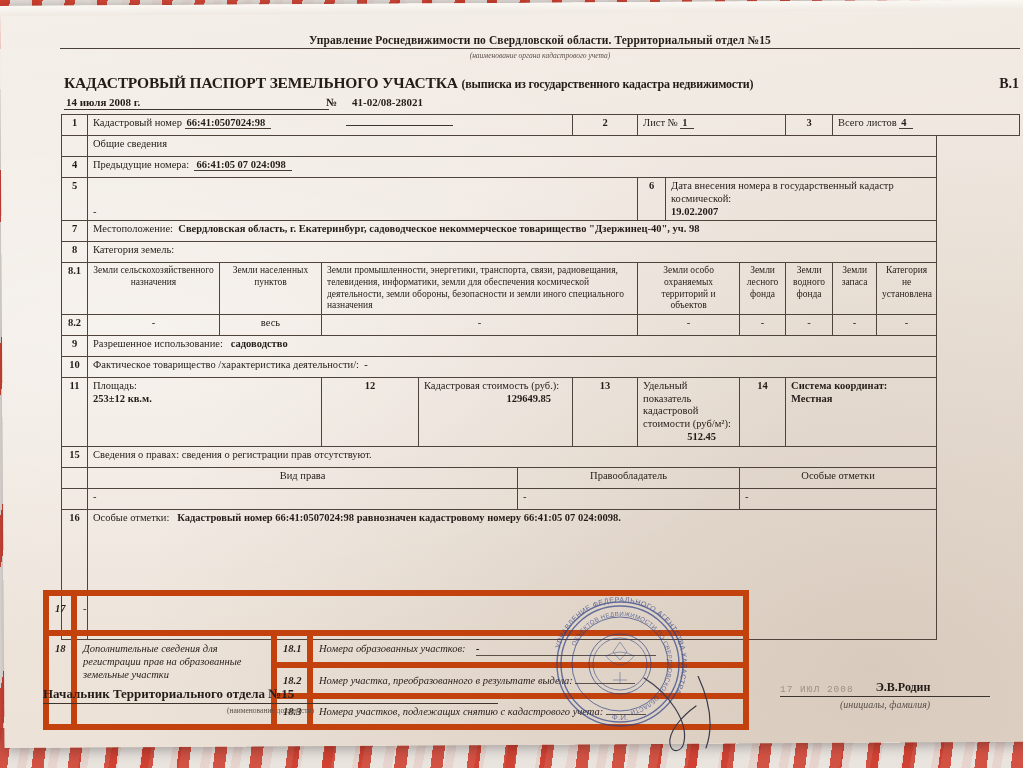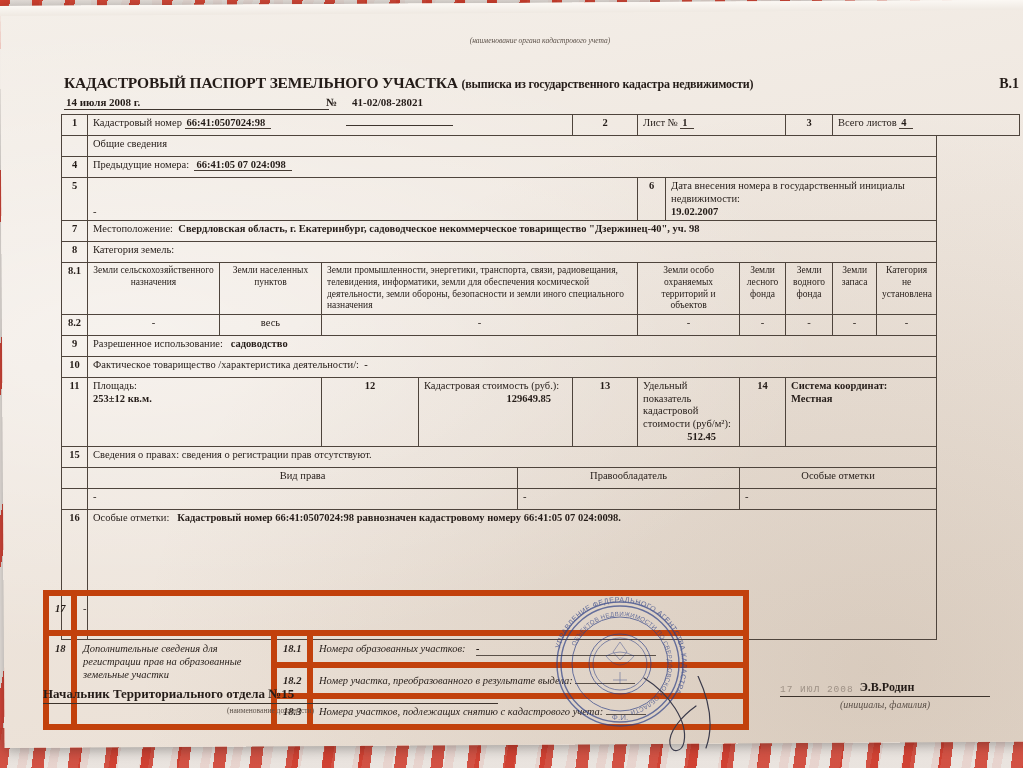--- a/index.html
+++ b/index.html
@@ -119,21 +119,21 @@
   .sub-line{border-bottom:1px solid #5a5048;display:inline-block;min-width:180px;}
   
   .sig-left{position:absolute;left:43px;top:686px;width:470px;}
   .sig-title{
     font-size:13px;font-weight:bold;border-bottom:1px solid #3c332c;
     padding-bottom:1px;display:block;width:455px;
   }
   .sig-cap{display:block;text-align:center;width:455px;font-size:7.5px;color:#5b5048;margin-top:2px;}
   .sig-right{position:absolute;left:780px;top:680px;width:220px;}
   .sig-name-line{
-    display:flex;align-items:flex-end;gap:6px;
+    display:flex;align-items:flex-end;gap:22px;
     border-bottom:1px solid #3c332c;padding-bottom:1px;width:210px;
   }
   .sig-stamp-date{font-size:9.5px;color:#9e9186;letter-spacing:1px;font-family:"Liberation Mono",monospace;}
   .sig-name{font-size:12px;font-weight:bold;}
   .sig-cap2{display:block;text-align:center;width:210px;font-size:10px;font-style:italic;color:#5b5048;margin-top:2px;}
   
   .stamp{
     position:absolute;left:534px;top:594px;width:172px;height:140px;
     pointer-events:none;opacity:.8;
   }
@@ -150,20 +150,21 @@
 <div class="backdrop-top"></div>
 <div class="backdrop-bottom"></div>
 
 <div class="paper">
   <div class="sheet-edge-top"></div>
 </div>
 
 <div class="content">
 
   <div class="hdr-org-wrap">
+    <span class="hdr-org">Управление Роснедвижимости по Свердловской области. Территориальный отдел №15</span>
     <span class="hdr-org-sub">(наименование органа кадастрового учета)</span>
   </div>
 
   <div class="title-row">
     <div class="title-main">
       <span>КАДАСТРОВЫЙ ПАСПОРТ ЗЕМЕЛЬНОГО УЧАСТКА</span>
       <span class="sub">(выписка из государственного кадастра недвижимости)</span>
     </div>
     <div class="title-code">В.1</div>
   </div>
@@ -221,21 +222,21 @@
         <span class="lbl">Предыдущие номера:</span>
         &nbsp;<span class="ul">66:41:05 07 024:098</span>
       </td>
     </tr>
 
     <tr>
       <td class="n">5</td>
       <td colspan="6" style="height:32px;vertical-align:bottom;">-</td>
       <td class="n mid">6</td>
       <td colspan="5">
-        <div class="lbl">Дата внесения номера в государственный инициалы недвижимости:</div>
+        <div class="lbl">Дата внесения номера в государственный кадастр космической:</div>
         <div class="val">19.02.2007</div>
       </td>
     </tr>
 
     <tr>
       <td class="n">7</td>
       <td colspan="12">
         <span class="lbl">Местоположение:</span>
         &nbsp;<span class="val">Свердловская область, г. Екатеринбург, садоводческое некоммерческое товарищество "Дзержинец-40", уч. 98</span>
       </td>

